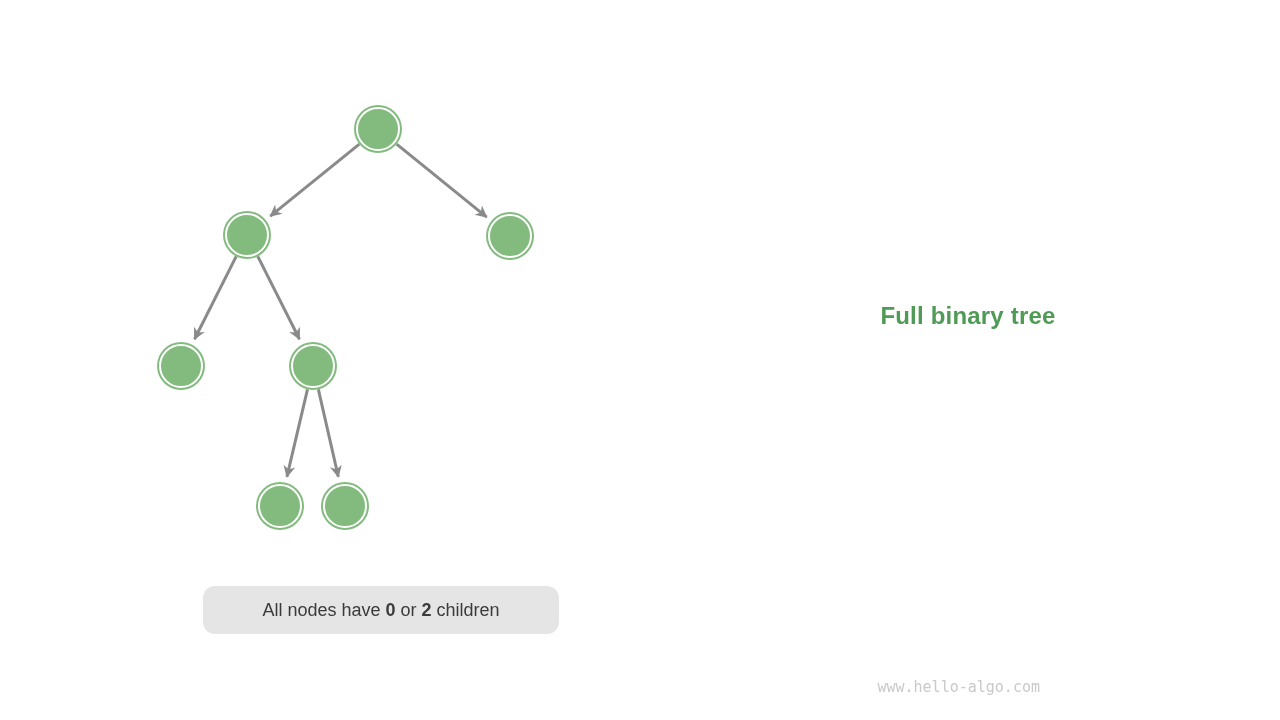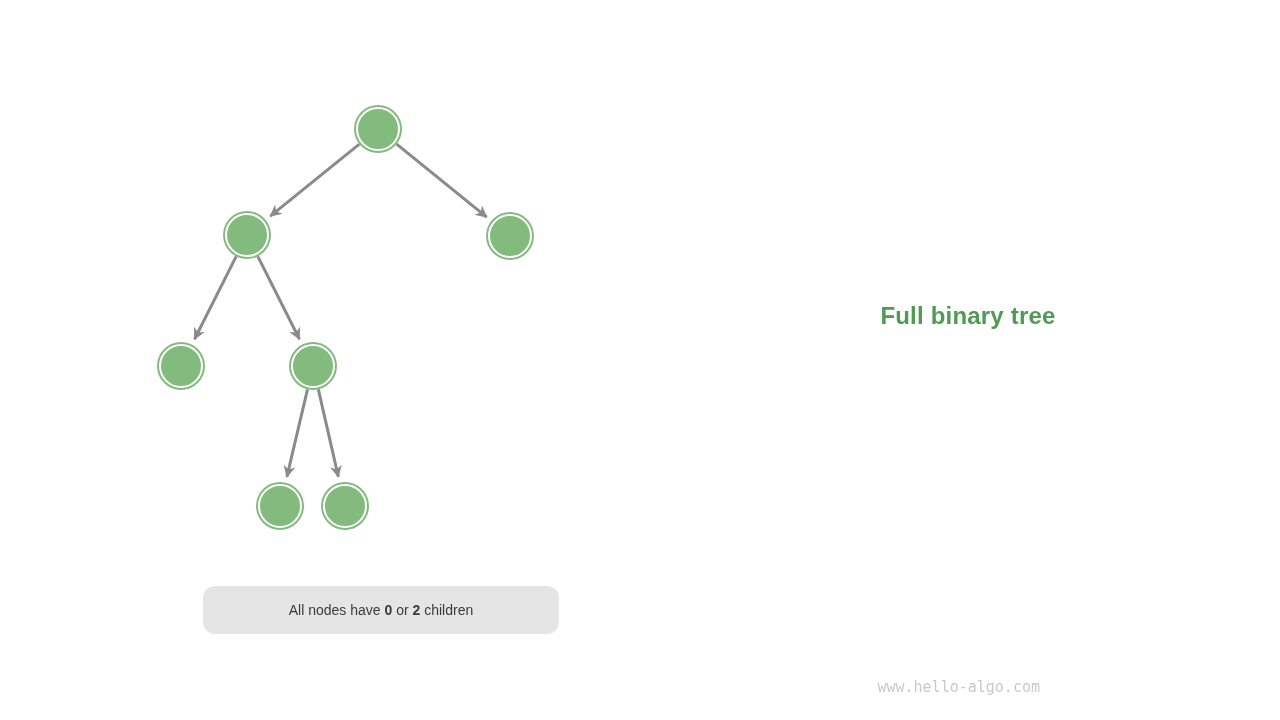--- a/index.html
+++ b/index.html
@@ -36,21 +36,21 @@
     position: absolute;
     left: 203px;
     top: 586px;
     width: 356px;
     height: 48px;
     background: #e5e5e5;
     border-radius: 12px;
     display: flex;
     align-items: center;
     justify-content: center;
-    font-size: 14px;
+    font-size: 18px;
     color: #3b3b3b;
   }
   .caption-pill span { white-space: pre; }
   .caption-pill .b { font-weight: bold; }
 
   .watermark {
     position: absolute;
     right: 36px;
     top: 678px;
     font-family: "DejaVu Sans Mono", monospace;

